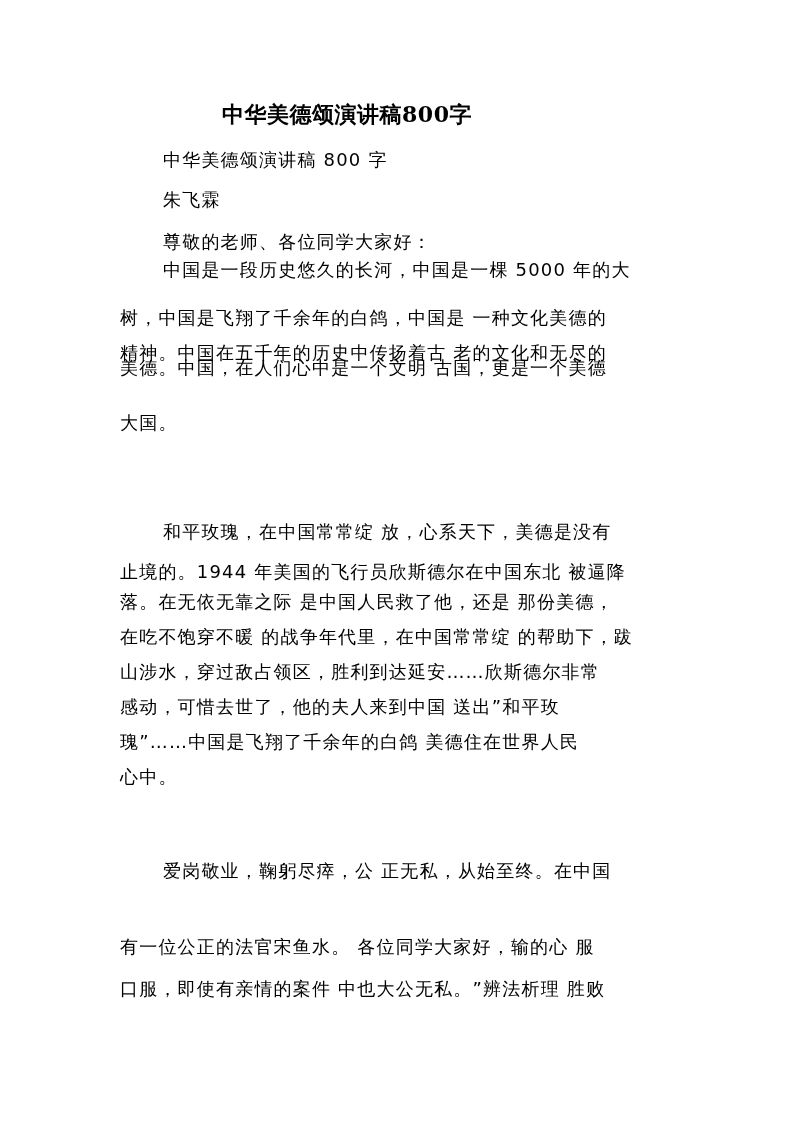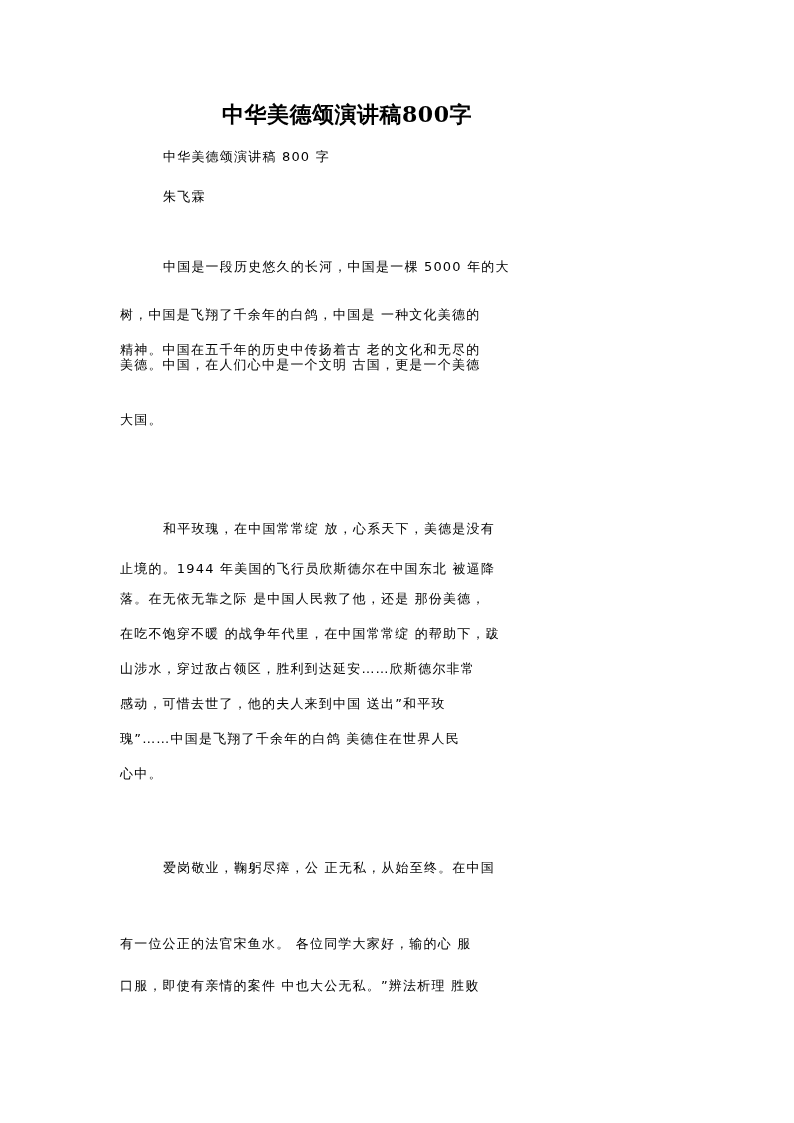--- a/index.html
+++ b/index.html
@@ -1,32 +1,33 @@
 <!DOCTYPE html>
 <html><head>
 <meta charset="utf-8">
 <style>
   html, body { margin:0; padding:0; background:#ffffff; }
   body { width:794px; height:1123px; position:relative; overflow:hidden;
          font-family:"DejaVu Sans", "Liberation Sans", sans-serif; color:#000; }
   .page { position:absolute; left:0; top:0; width:794px; height:1123px; background:#fff; }
   .title { position:absolute; left:0; width:694px; top:100px; text-align:center;
            font-family:"DejaVu Serif","Liberation Serif", serif; font-size:22px; font-weight:bold; letter-spacing:0.5px; }
-  .line { position:absolute; font-size:13px; white-space:nowrap; letter-spacing:1.2px; }
+  .line { position:absolute; font-size:18px; white-space:nowrap; letter-spacing:1.2px; }
   .ind { left:163px; }
   .body { left:120px; width:545px; }
 </style>
 </head>
 <body>
 
 <div class="page">
   <div class="title">中华美德颂演讲稿800字</div>
 
   <div class="line ind" style="top:148px">中华美德颂演讲稿 800 字</div>
   <div class="line ind" style="top:188px">朱飞霖</div>
+  <div class="line ind" style="top:230px">尊敬的老师、各位同学大家好：</div>
 
   <div>
     <div class="line ind" style="top:258px">中国是一段历史悠久的长河，中国是一棵 5000 年的大</div>
     <div class="line body" style="top:306px">树，中国是飞翔了千余年的白鸽，中国是 一种文化美德的</div>
     <div class="line body" style="top:341px">精神。中国在五千年的历史中传扬着古 老的文化和无尽的</div>
     <div class="line body" style="top:356px">美德。中国，在人们心中是一个文明 古国，更是一个美德</div>
     <div class="line body" style="top:411px">大国。</div>
   </div>
 
   <div>

